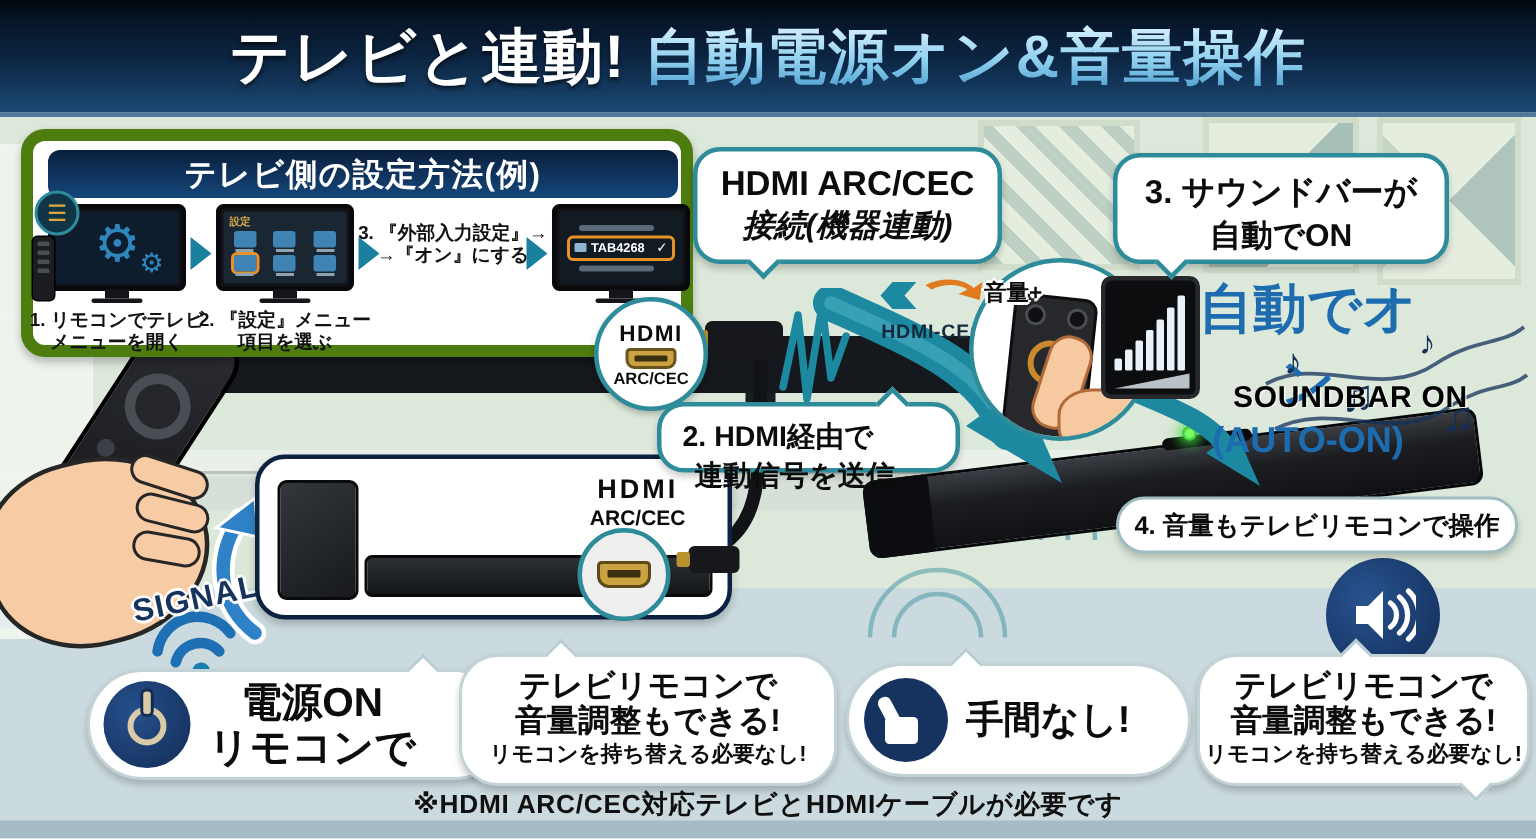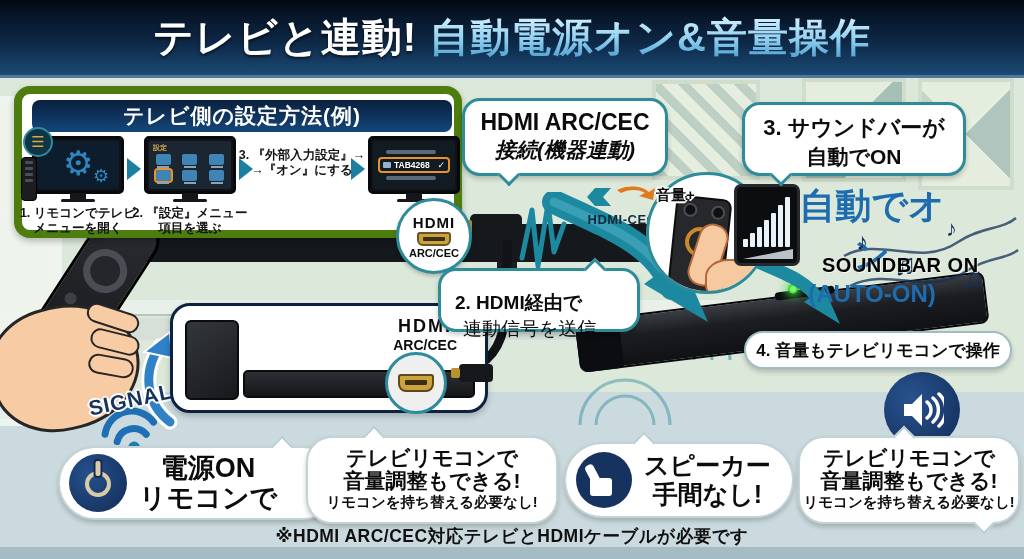--- a/index.html
+++ b/index.html
@@ -88,23 +88,23 @@
   .tail.up    { border-left:3px solid #2e8b9a; border-top:3px solid #2e8b9a; }
   .tail.gray-up { border-left:2px solid #b8ccd1; border-top:2px solid #b8ccd1; }
   .tail.gray-down { border-right:2px solid #b8ccd1; border-bottom:2px solid #b8ccd1; }
 
   .bubble-hdmi { left:462px; top:98px; width:206px; height:78px; padding-top:8px; }
   .bubble-hdmi .l1 { font-size:23px; font-weight:bold; }
   .bubble-hdmi .l2 { font-size:21px; font-weight:bold;font-style:italic; }
   .bubble-step3 { left:742px; top:102px; width:224px; height:74px; padding-top:8px; }
   .bubble-step3 .l1 { font-size:22px; font-weight:bold; }
   .bubble-step3 .l2 { font-size:21px; font-weight:bold; }
-  .bubble-step2 { left:438px; top:268px; width:202px; height:64px; padding-top:19px; text-align:left; }
+  .bubble-step2 { left:438px; top:268px; width:202px; height:47px; padding-top:7px; text-align:left; }
   .bubble-step2 .l1 { font-size:19px; font-weight:bold; margin-left:14px; }
-  .bubble-step2 .l2 { font-size:19px; font-weight:normal; margin-left:22px; }
+  .bubble-step2 .l2 { font-size:19px; font-weight:bold; margin-left:22px; }
   .bubble-step4 { left:744px; top:331px; width:268px; height:38px; border:2px solid #9fbcc3; border-radius:19px;
     display:flex; align-items:center; justify-content:center; font-size:17px; font-weight:bold; }
 
   .bubble-bottom { border:2px solid #c3d2d5; border-radius:26px; z-index:13; }
   .bubble-power { left:58px; top:446px; width:282px; height:74px; border-radius:38px; display:flex; align-items:center; }
   .power-circle { width:58px; height:58px; border-radius:50%; background:radial-gradient(circle at 35% 35%,#25508c,#132c55);
     margin-left:9px; position:relative; flex:none; }
   .power-ring { position:absolute; left:50%; top:52%; transform:translate(-50%,-50%); width:26px; height:26px;
     border:4px solid #d9caa8; border-radius:50%; }
   .power-stick { position:absolute; left:50%; top:7px; transform:translateX(-50%); width:5px; height:15px;
@@ -519,21 +519,20 @@
     <div class="l3">リモコンを持ち替える必要なし!</div>
     <div class="tail gray-up" style="left:58px;top:-9px"></div>
   </div>
 
   <div class="bubble bubble-bottom bubble-thumb">
     <div class="thumb-circle">
       <div class="thumb-fist"></div>
       <div class="thumb-digit"></div>
     </div>
     <div class="thumb-text">
-      <div>スピーカー</div>
       <div>手間なし!</div>
     </div>
     <div class="tail gray-up" style="left:70px;top:-9px"></div>
   </div>
 
   <div class="bubble bubble-bottom bubble-volume bv2">
     <div class="l1">テレビリモコンで</div>
     <div class="l2">音量調整もできる!</div>
     <div class="l3">リモコンを持ち替える必要なし!</div>
     <div class="tail gray-up" style="left:96px;top:-9px"></div>

